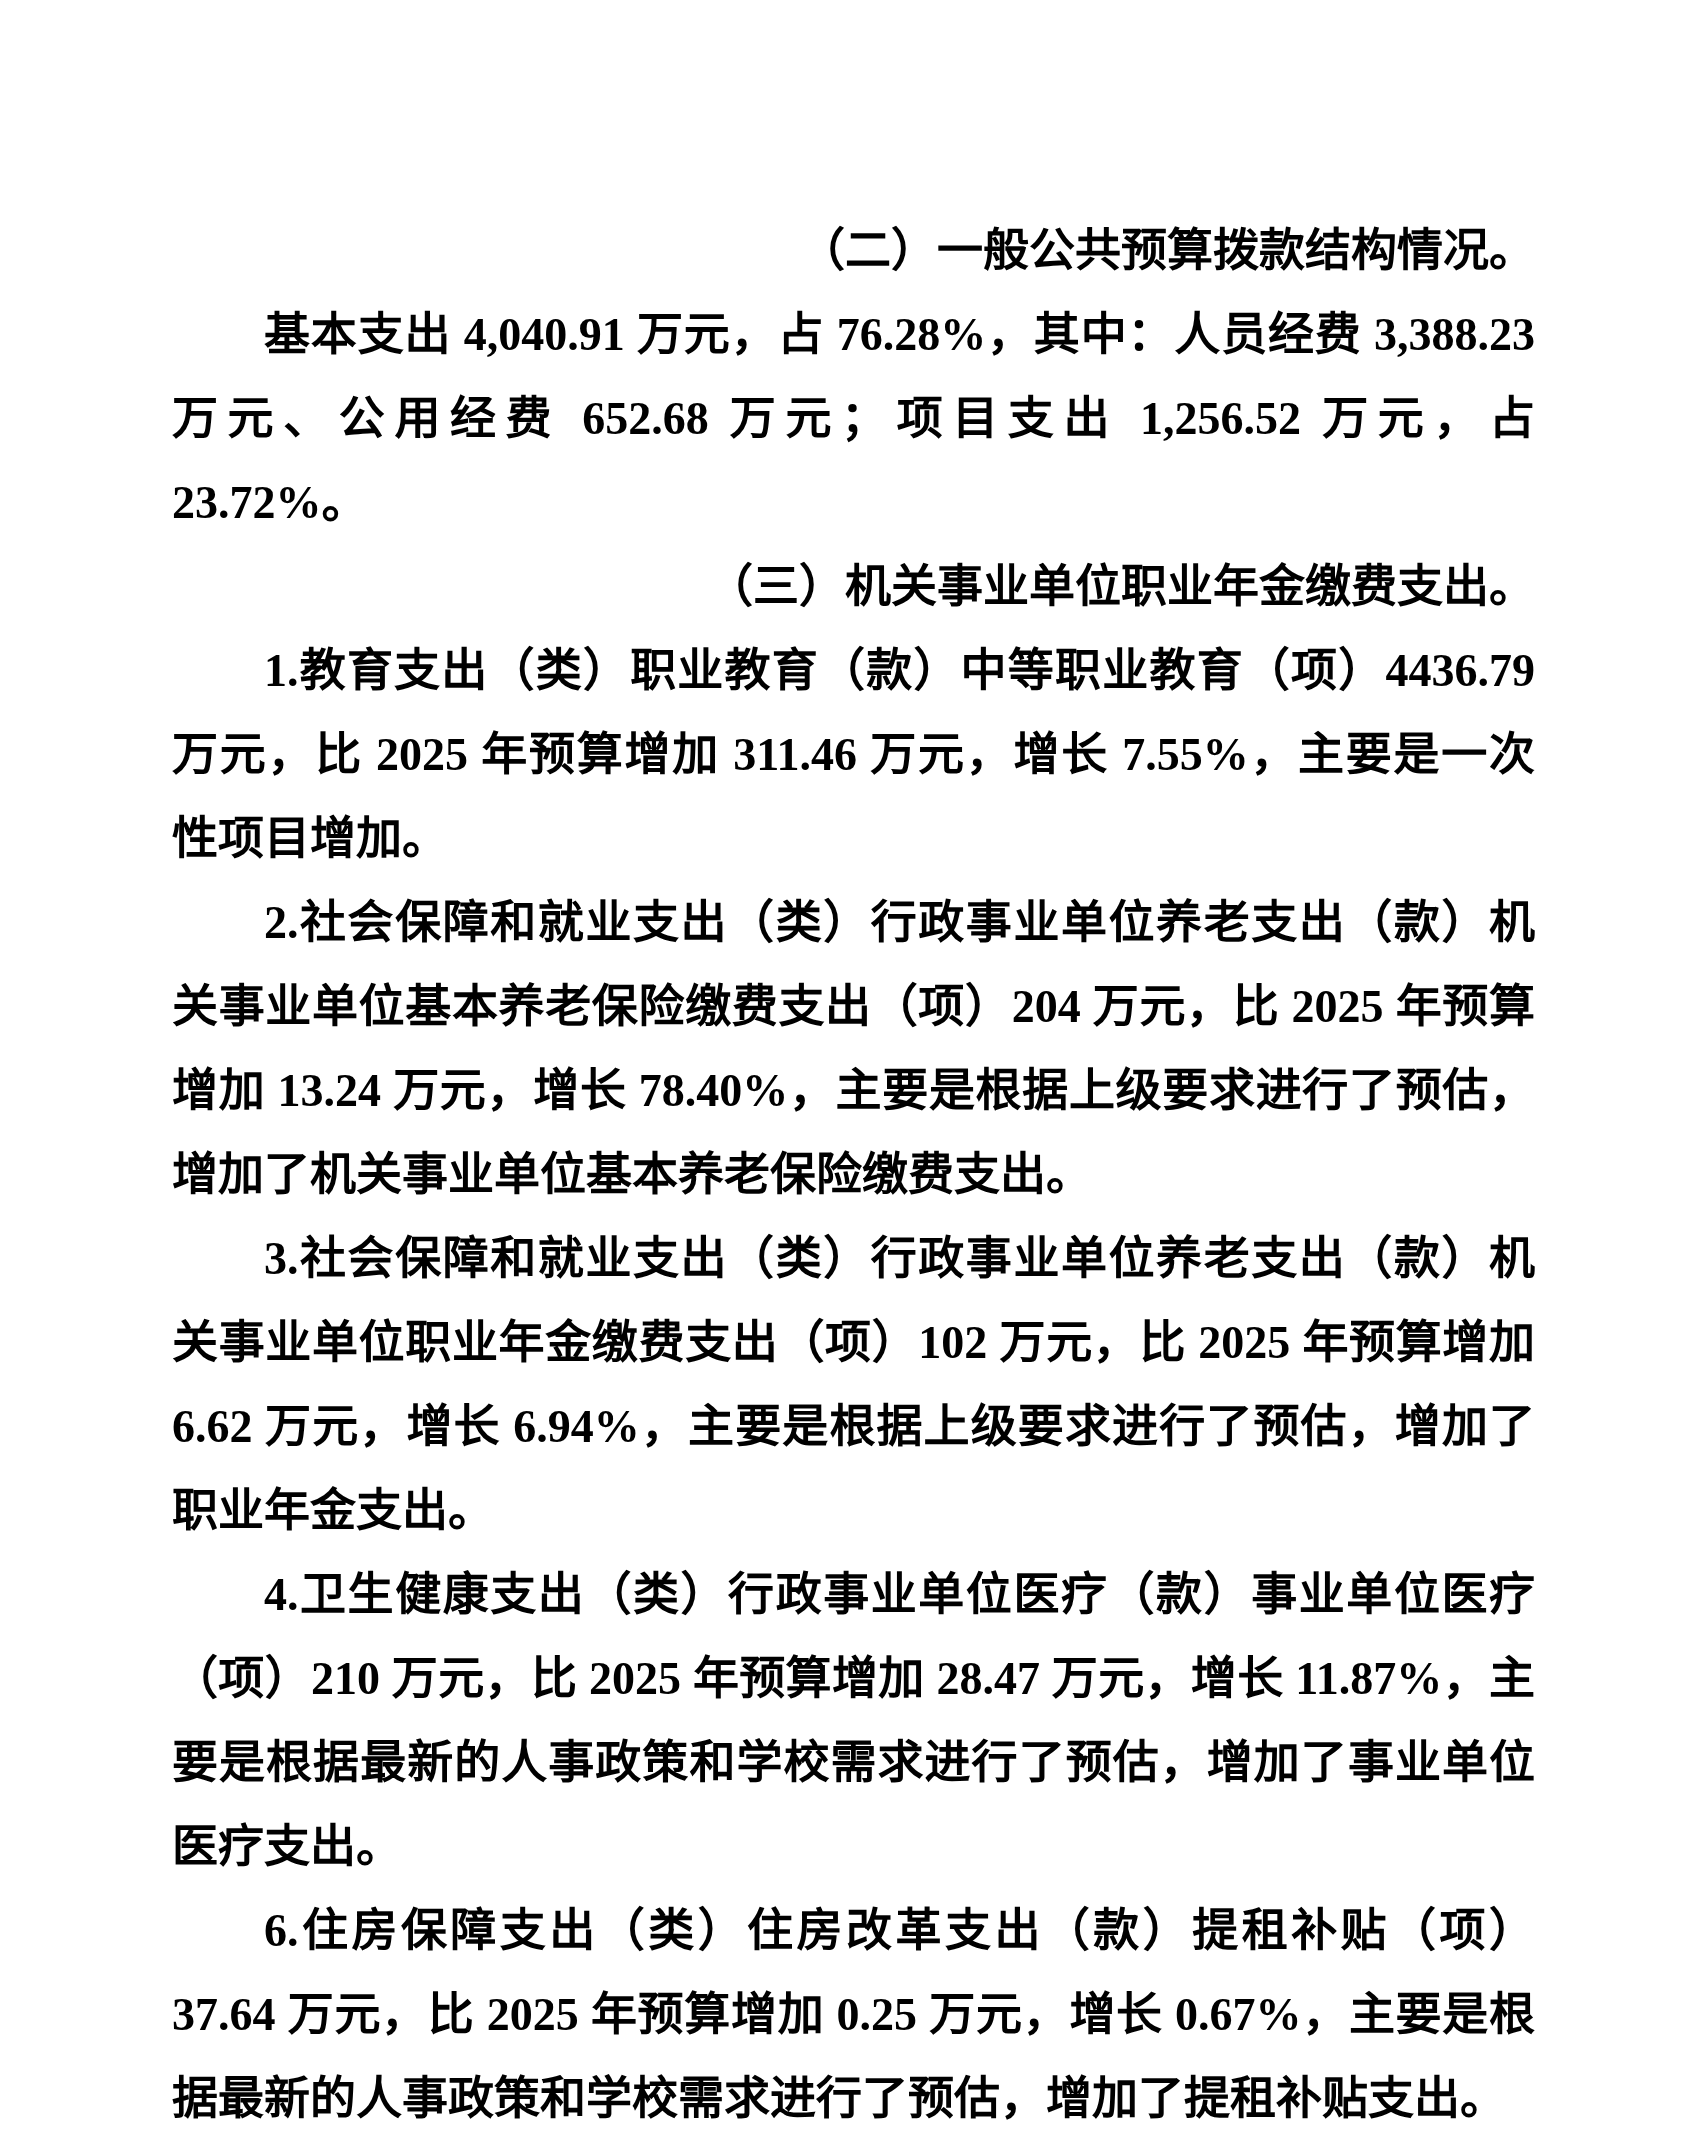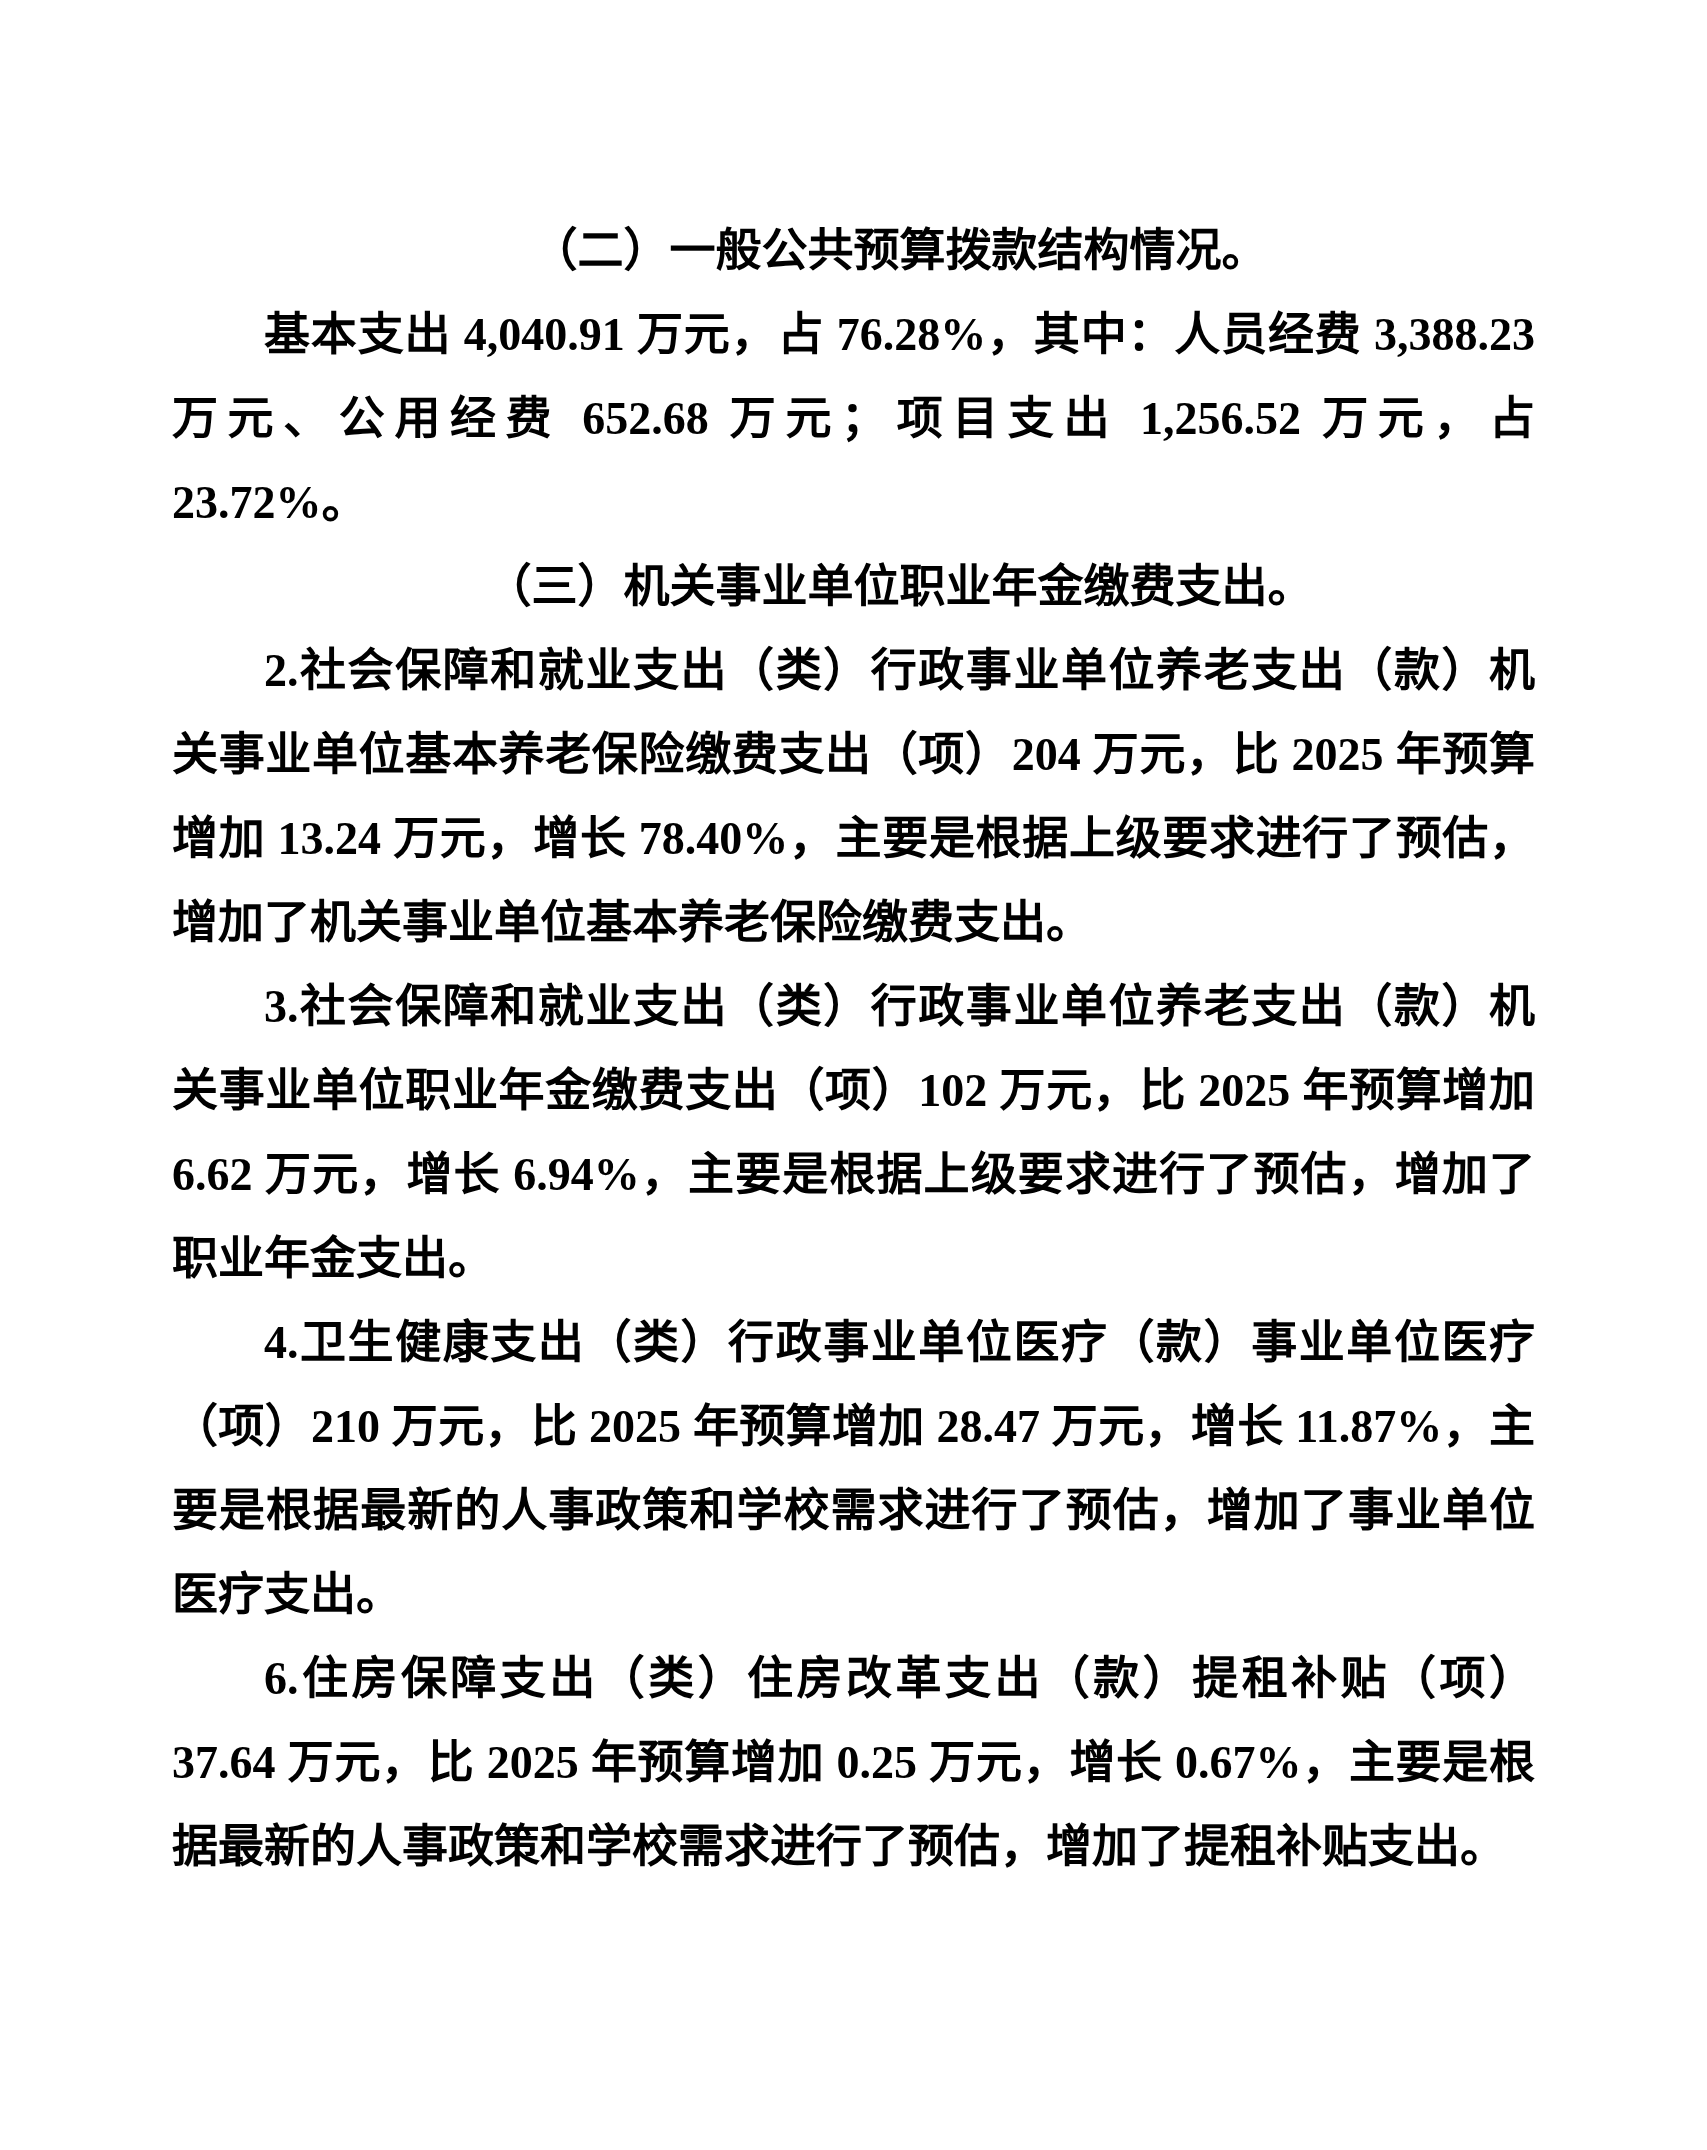--- a/index.html
+++ b/index.html
@@ -25,36 +25,37 @@
     margin: 0;
     padding: 0;
     text-indent: 2em;
     text-align: justify;
     text-justify: inter-ideograph;
     word-break: normal;
     overflow-wrap: break-word;
   }
   .heading {
     font-weight: 700;
-    text-align: center;
+    text-align: right;
   }
   .para {
     font-weight: 700;
   }
 </style>
 </head>
 <body>
 
 <div class="page" style="background: rgb(255, 255, 255); color: rgb(0, 0, 0);">
   <p class="block heading">（二）一般公共预算拨款结构情况。</p>
 
   <p class="block para">基本支出 4,040.91 万元，占 76.28%，其中：人员经费 3,388.23 万元、公用经费 652.68 万元；项目支出 1,256.52 万元，占 23.72%。</p>
 
   <p class="block heading">（三）机关事业单位职业年金缴费支出。</p>
 
+  <p class="block para">1.教育支出（类）职业教育（款）中等职业教育（项）4436.79 万元，比 2025 年预算增加 311.46 万元，增长 7.55%，主要是一次性项目增加。</p>
 
   <p class="block para">2.社会保障和就业支出（类）行政事业单位养老支出（款）机关事业单位基本养老保险缴费支出（项）204 万元，比 2025 年预算增加 13.24 万元，增长 78.40%，主要是根据上级要求进行了预估，增加了机关事业单位基本养老保险缴费支出。</p>
 
   <p class="block para">3.社会保障和就业支出（类）行政事业单位养老支出（款）机关事业单位职业年金缴费支出（项）102 万元，比 2025 年预算增加 6.62 万元，增长 6.94%，主要是根据上级要求进行了预估，增加了职业年金支出。</p>
 
   <p class="block para">4.卫生健康支出（类）行政事业单位医疗（款）事业单位医疗（项）210 万元，比 2025 年预算增加 28.47 万元，增长 11.87%，主要是根据最新的人事政策和学校需求进行了预估，增加了事业单位医疗支出。</p>
 
 
   <p class="block para">6.住房保障支出（类）住房改革支出（款）提租补贴（项）37.64 万元，比 2025 年预算增加 0.25 万元，增长 0.67%，主要是根据最新的人事政策和学校需求进行了预估，增加了提租补贴支出。</p>
 </div>

